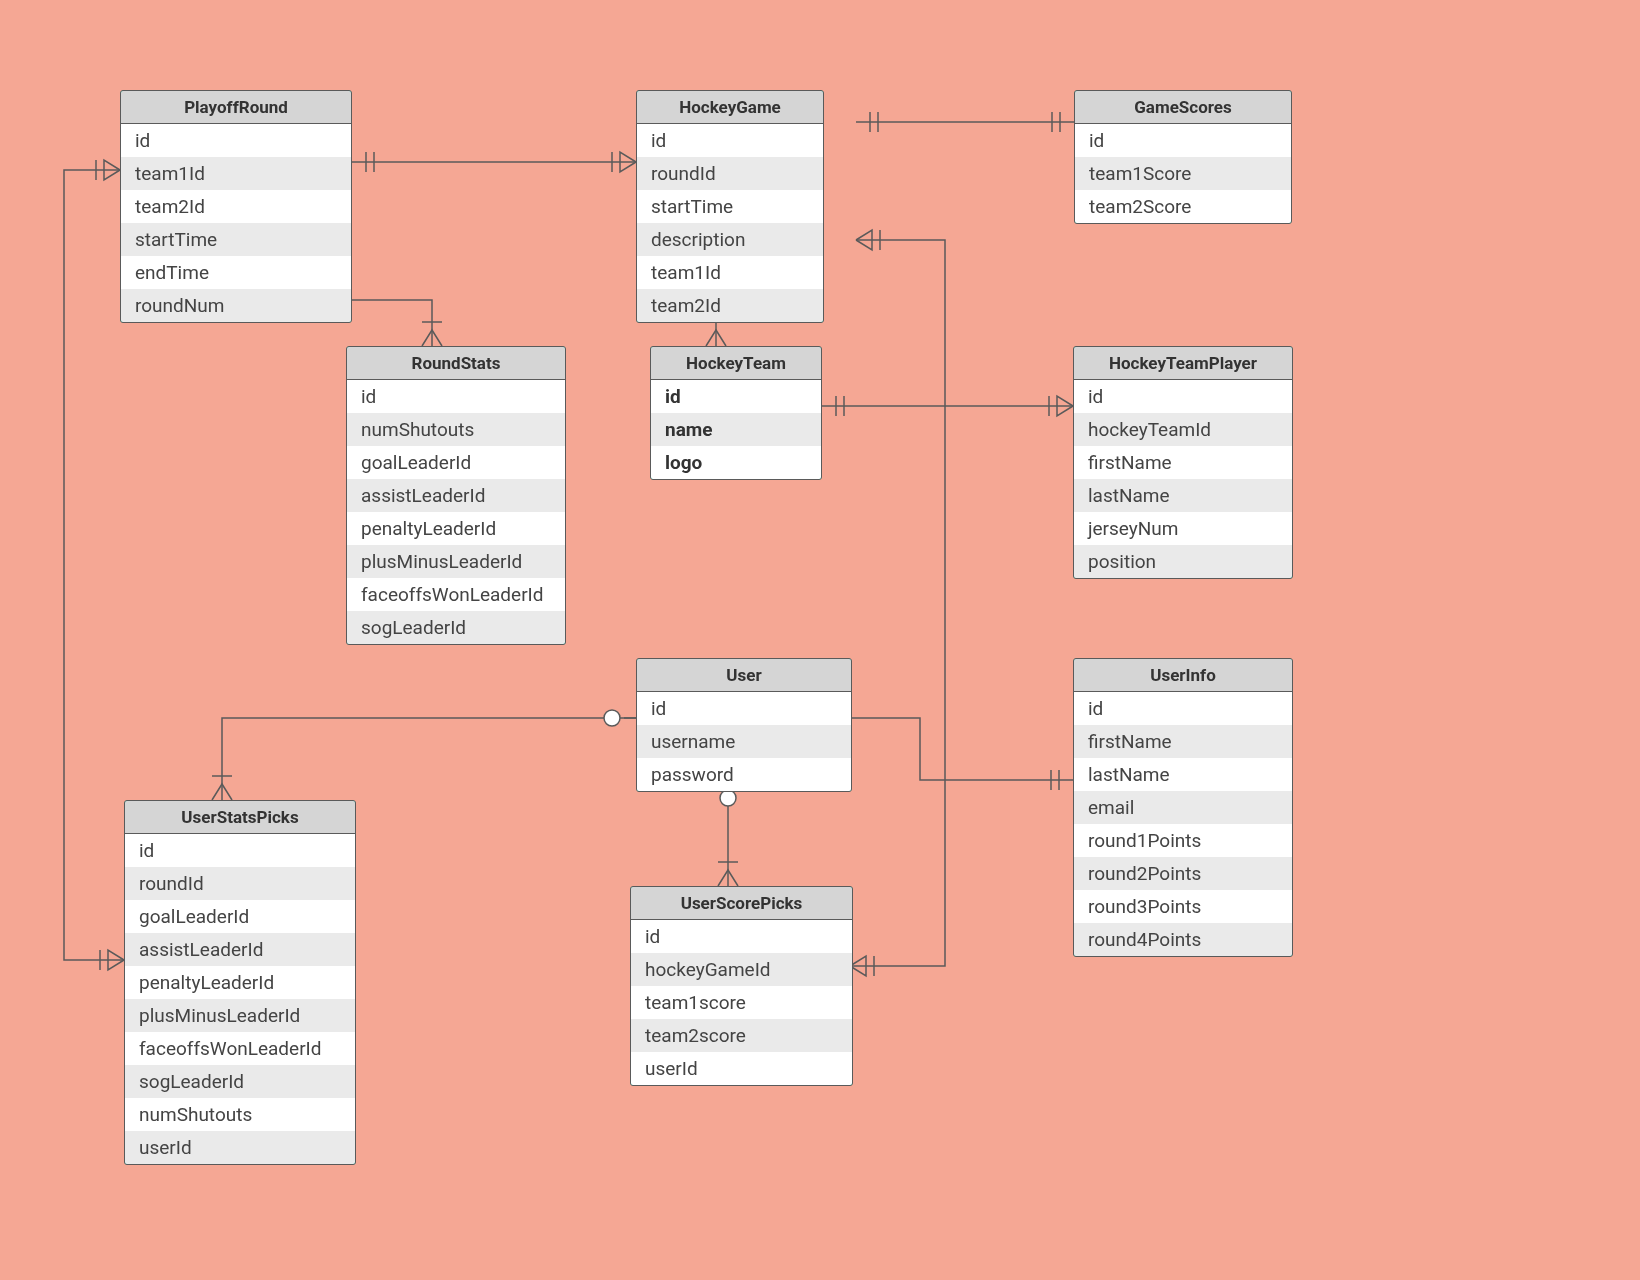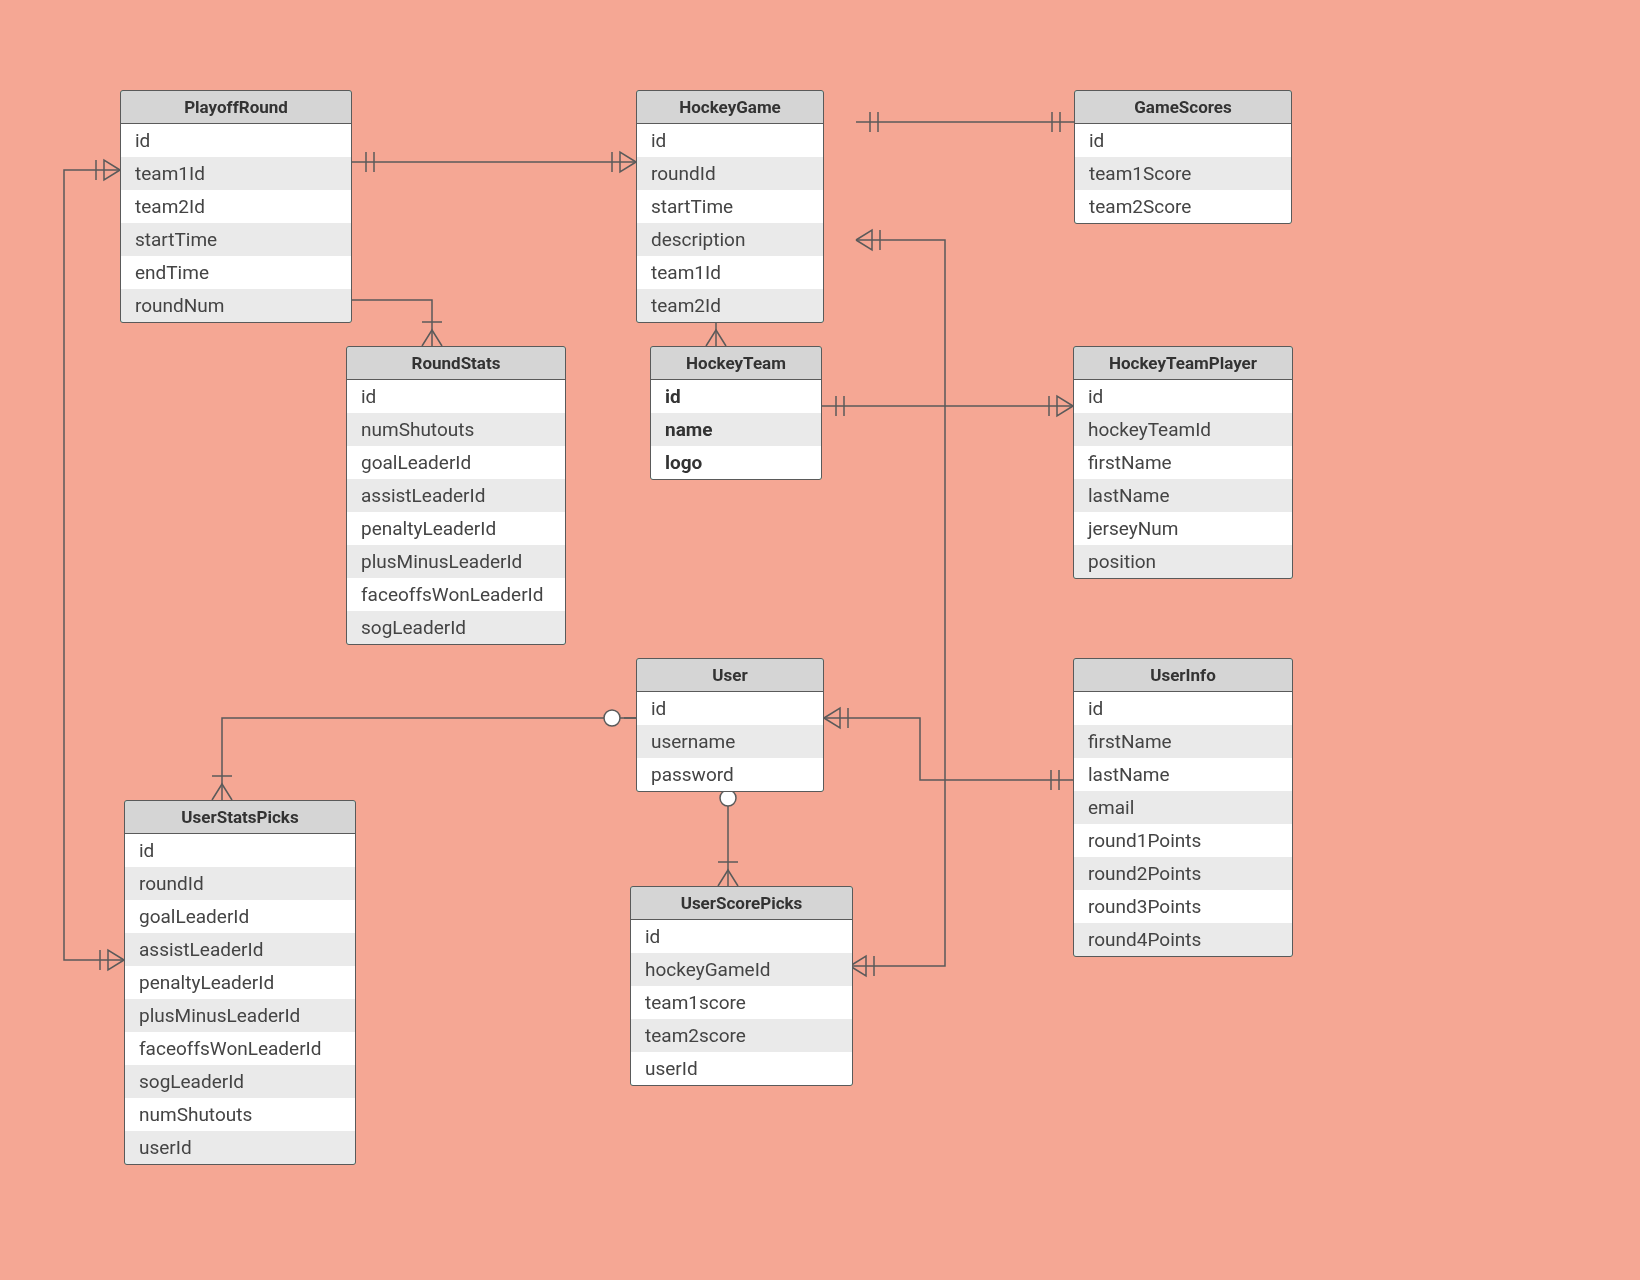--- a/index.html
+++ b/index.html
@@ -178,21 +178,21 @@
   <div class="entity-body">
     <div class="entity-row">id</div>
     <div class="entity-row">hockeyTeamId</div>
     <div class="entity-row">firstName</div>
     <div class="entity-row">lastName</div>
     <div class="entity-row">jerseyNum</div>
     <div class="entity-row">position</div>
   </div>
 </div>
 
-<div class="entity" style="left:636px; top:658px; width:188px;">
+<div class="entity" style="left:636px; top:658px; width:216px;">
   <div class="entity-header">User</div>
   <div class="entity-body">
     <div class="entity-row">id</div>
     <div class="entity-row">username</div>
     <div class="entity-row">password</div>
   </div>
 </div>
 
 <div class="entity" style="left:1073px; top:658px; width:220px;">
   <div class="entity-header">UserInfo</div>

